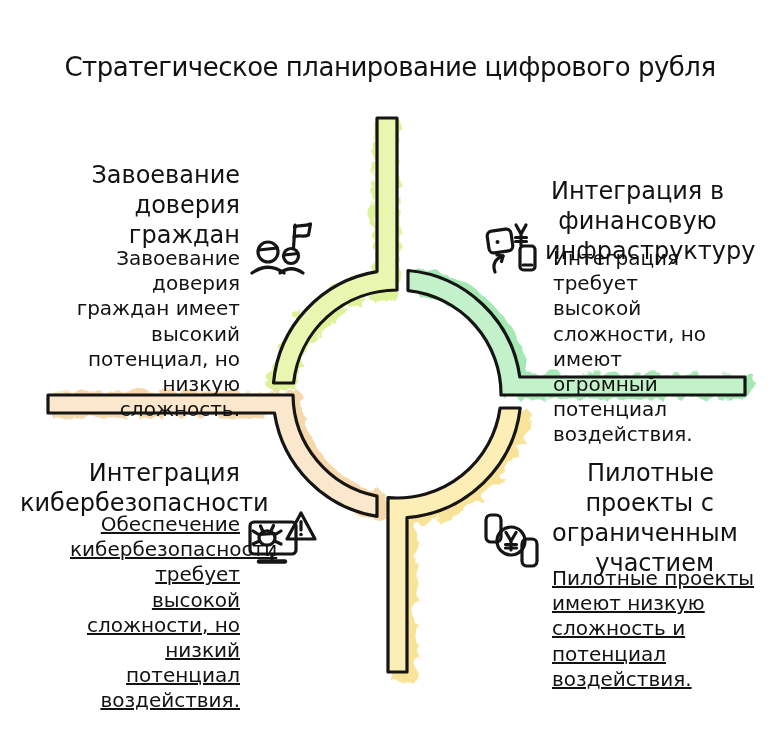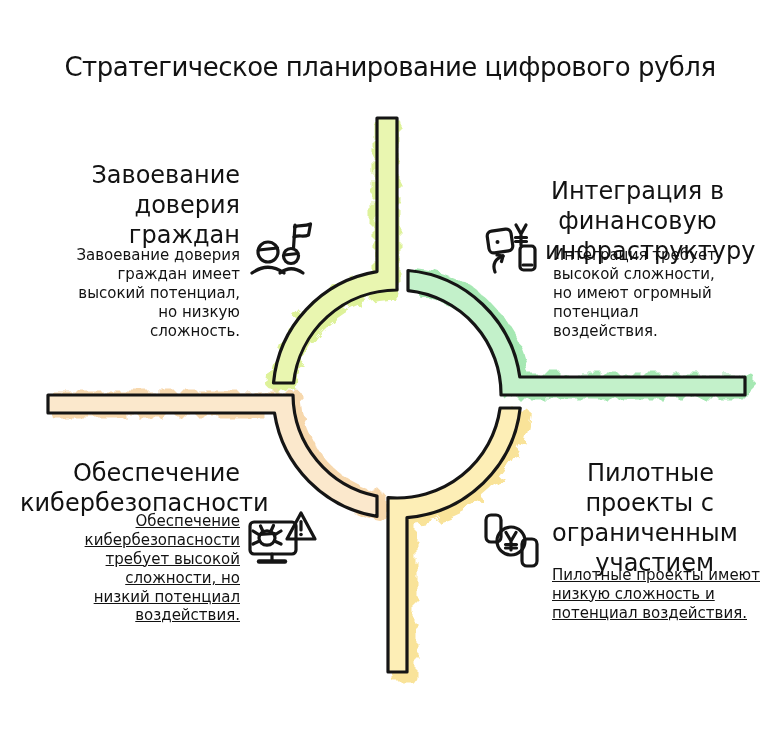--- a/index.html
+++ b/index.html
@@ -11,21 +11,21 @@
   }
   .title{
     position:absolute;top:52px;left:0;width:780px;
     text-align:center;font-size:26px;font-weight:normal;letter-spacing:-0.5px;
   }
   .diagram{position:absolute;top:0;left:0;}
   .qheading{
     position:absolute;font-weight:normal;font-size:24px;line-height:1.25;
   }
   .qbody{
-    position:absolute;font-size:15px;line-height:1.26;
+    position:absolute;font-size:20px;line-height:1.26;
   }
   .alignR{text-align:right;}
   .alignL{text-align:left;}
   .h-tl{left:82px;top:160px;width:158px;}
   .b-tl{left:75px;top:246px;width:165px;}
   .h-tr{left:545px;top:176px;width:185px;text-align:center;}
   .b-tr{left:553px;top:246px;width:178px;}
   .h-bl{left:20px;top:458px;width:220px;}
   .b-bl{left:70px;top:512px;width:170px;text-decoration:underline;}
   .h-br{left:552px;top:458px;width:162px;text-align:right;}
@@ -89,21 +89,21 @@
   <rect class="ink" x="6" y="12" width="24" height="22" rx="5" transform="rotate(-8 18 23)"></rect>
   <circle cx="15.5" cy="24" r="2" fill="#151515"></circle>
   <path class="ink" d="M34 7 L39 16 M44 7 L39 16 M39 16 L39 27"></path>
   <path class="ink" d="M33.5 19.5 L44.5 19.5 M33.5 23.5 L44.5 23.5"></path>
   <rect class="ink" x="38" y="28" width="15" height="24" rx="3.5"></rect>
   <path class="ink" d="M41 47 L50 47"></path>
   <path class="ink" d="M13 54 C10 46 13.5 40.5 21 38"></path>
   <path class="ink" d="M21 38 L15 37 M21 38 L19.5 43.5"></path>
 </svg>
 
-<div class="qheading alignR h-bl">Обеспечение кибербезопасности</div>
+<div class="qheading alignR h-bl">Интеграция кибербезопасности</div>
 <div class="qbody alignR b-bl">Обеспечение кибербезопасности требует высокой сложности, но низкий потенциал воздействия.</div>
 <svg class="qicon i-bl" width="78" height="72" viewBox="0 0 78 72">
   <rect class="ink" x="6" y="16" width="46" height="32" rx="4"></rect>
   <ellipse class="ink" cx="23" cy="32" rx="8" ry="7.2"></ellipse>
   <path class="ink" d="M15.5 28.5 L30.5 27.5"></path>
   <path class="ink" d="M15.5 29 L9 25 M15.5 35 L9 38 M30.5 29 L37 25 M30.5 35 L37 38"></path>
   <path class="ink" d="M19 25.5 L16.5 20 M27 25 L29.5 19.5"></path>
   <path class="ink" d="M57 7 L71 33 L43 33 Z" fill="#ffffff"></path>
   <path class="ink" d="M57 15.5 L57 24"></path>
   <circle cx="57" cy="28.5" r="1.8" fill="#151515"></circle>

